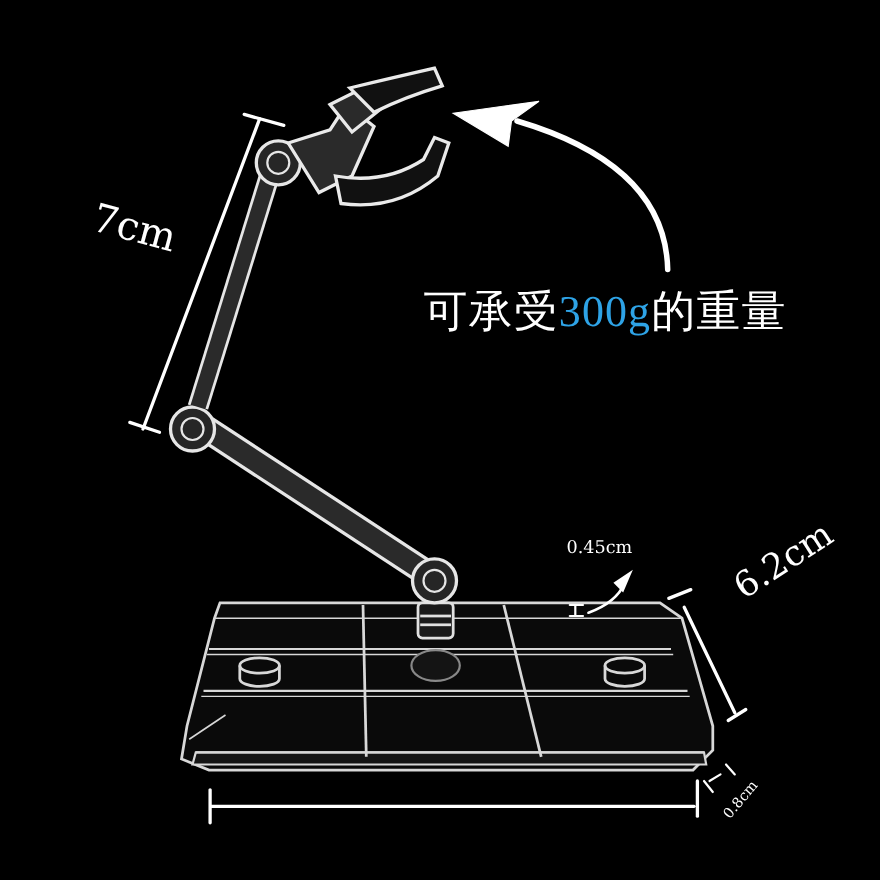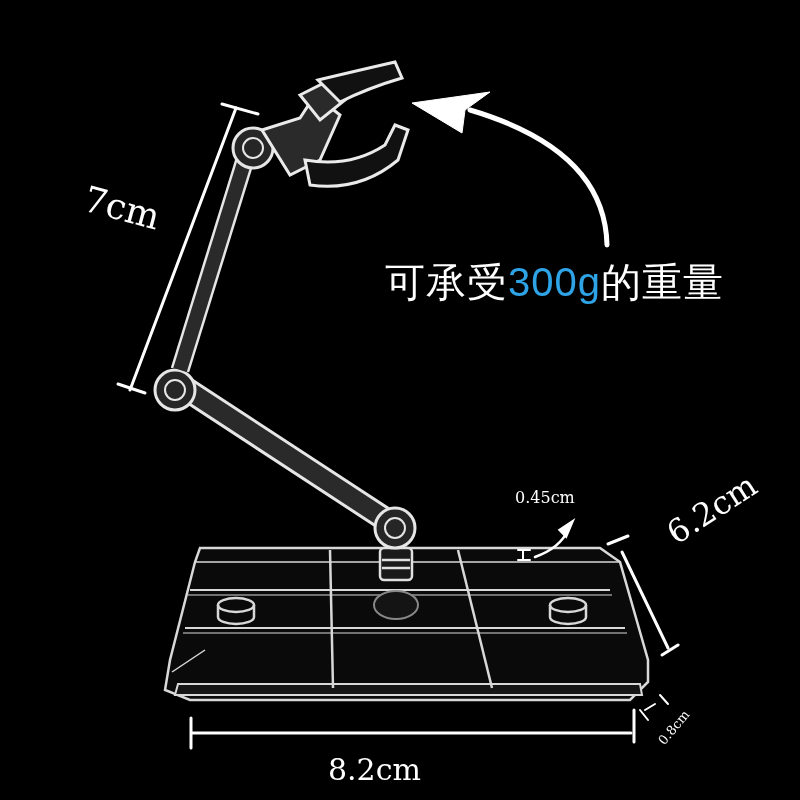--- a/index.html
+++ b/index.html
@@ -1,21 +1,21 @@
 <!DOCTYPE html>
 <html><head>
 <meta charset="utf-8">
 <style>
   html, body { margin: 0; padding: 0; background: #000; }
   #stage { position: relative; width: 800px; height: 800px; background: #000; overflow: hidden; }
   #art { position: absolute; left: 0; top: 0; width: 800px; height: 800px; }
   .label { position: absolute; color: #fff; font-family: "DejaVu Serif", "Liberation Serif", serif; white-space: nowrap; }
   .cn { font-family: "DejaVu Sans", "Liberation Sans", sans-serif; }
   #caption { left: 385px; top: 255px; font-size: 40px; letter-spacing: 1px; }
-  #caption .hl { font-family: Liberation Sans, sans-serif; }
+  #caption .hl { font-family: Liberation Serif, serif; }
   #lbl-7cm { left: 90px; top: 178px; font-size: 36px; transform: rotate(15deg); transform-origin: left top; }
   #lbl-045 { left: 515px; top: 488px; font-size: 16px; }
   #lbl-62 { left: 660px; top: 520px; font-size: 32px; transform: rotate(-33deg); transform-origin: left top; }
   #lbl-82 { left: 328px; top: 752px; font-size: 30px; }
   #lbl-08 { left: 655px; top: 738px; font-size: 13px; transform: rotate(-50deg); transform-origin: left top; }
 </style>
 </head>
 <body>
 
 <div id="stage">
@@ -108,15 +108,14 @@
     </g>
   </svg>
 
   <div id="caption" class="label cn">
     <span>可承受</span><span class="hl" style="color:#2ea3e6">300g</span><span>的重量</span>
   </div>
 
   <div id="lbl-7cm" class="label">7cm</div>
   <div id="lbl-045" class="label">0.45cm</div>
   <div id="lbl-62" class="label">6.2cm</div>
-  <div id="lbl-82" class="label">8.2cm</div>
   <div id="lbl-08" class="label">0.8cm</div>
 </div>
 
 </body></html>

